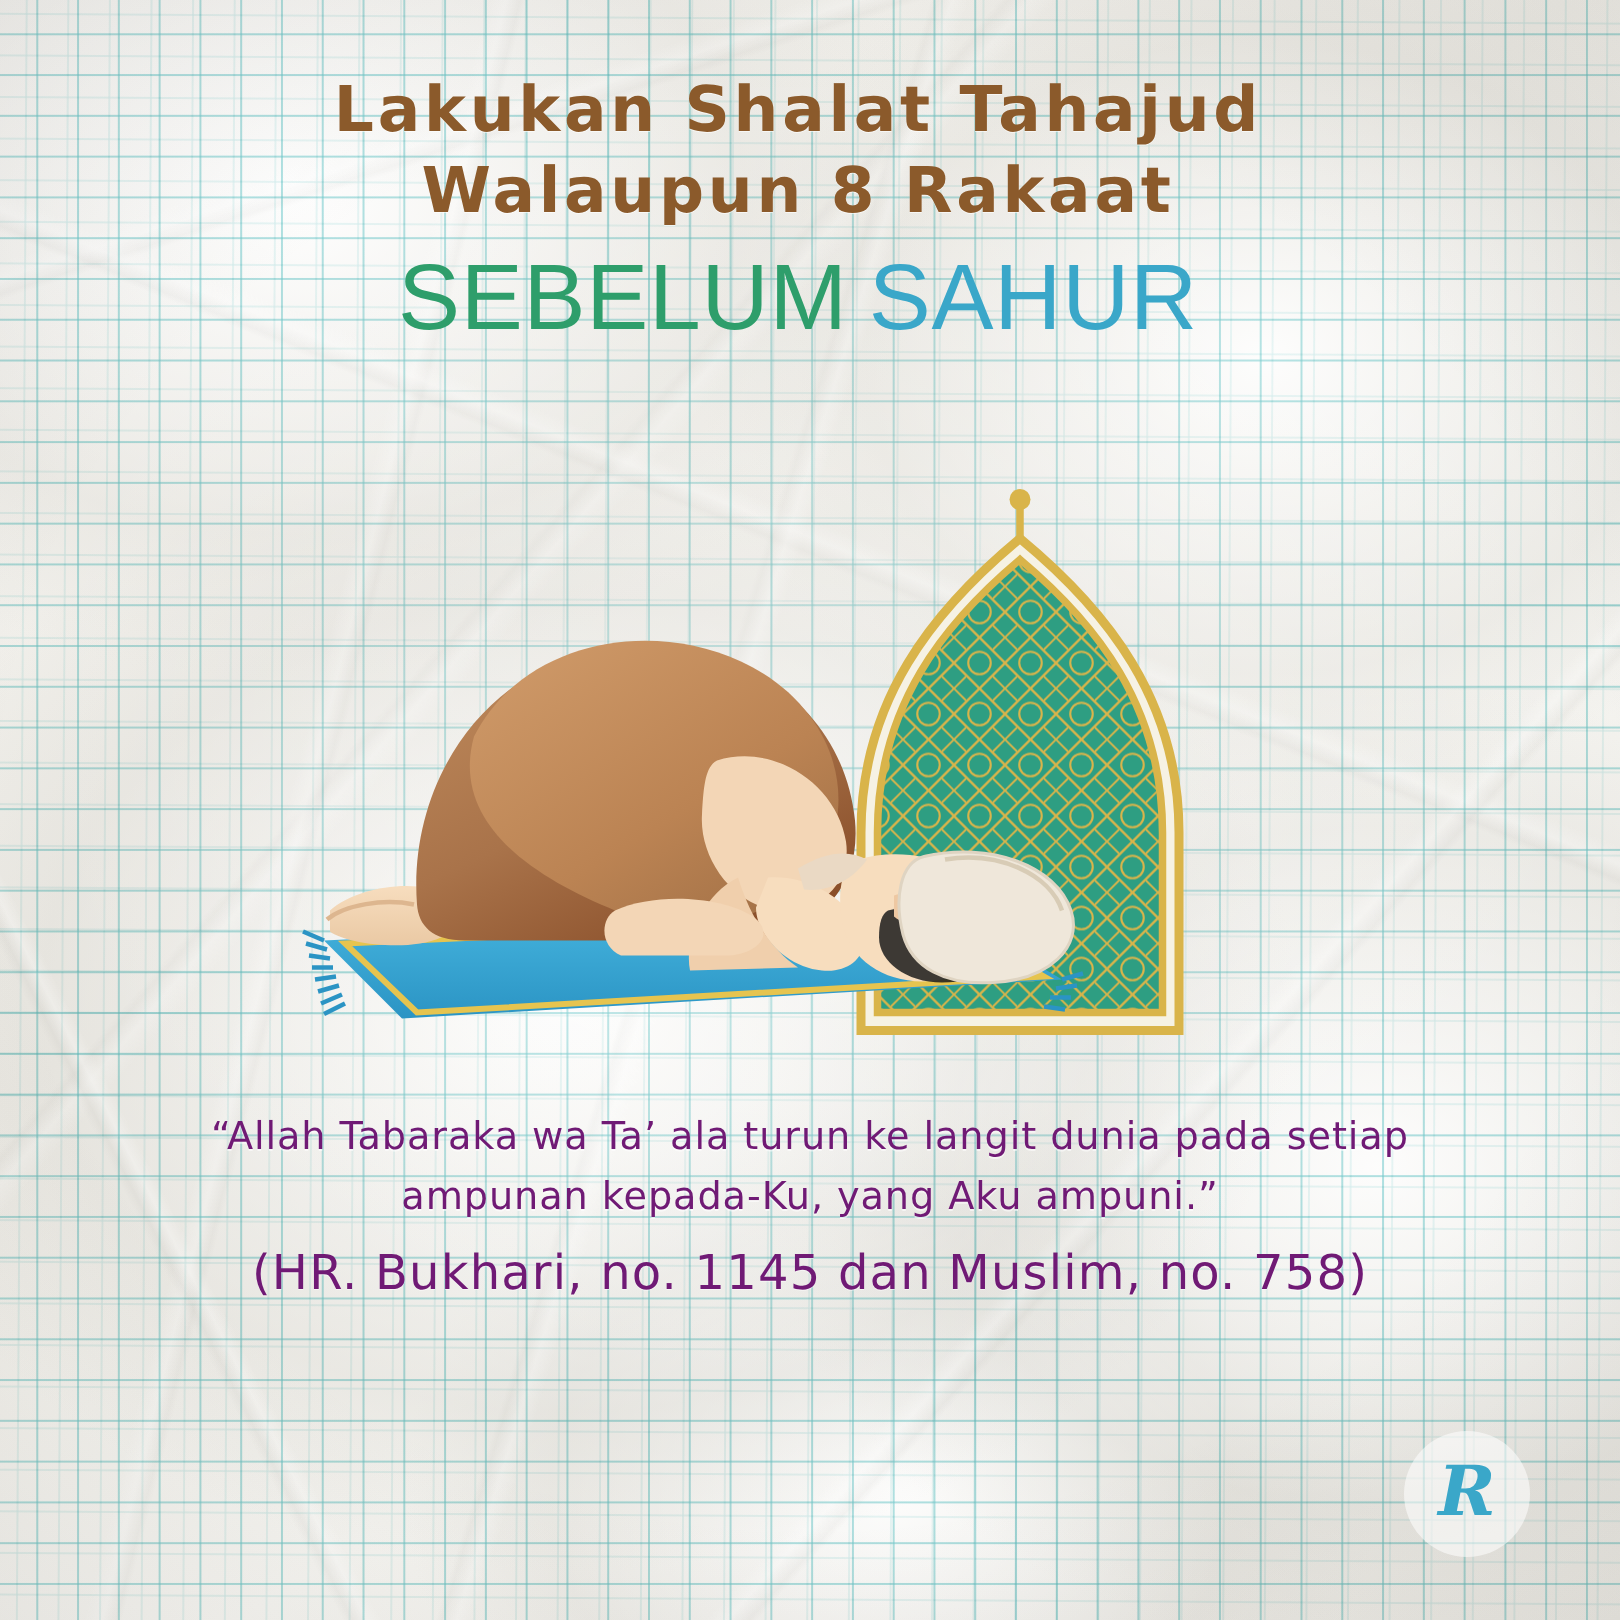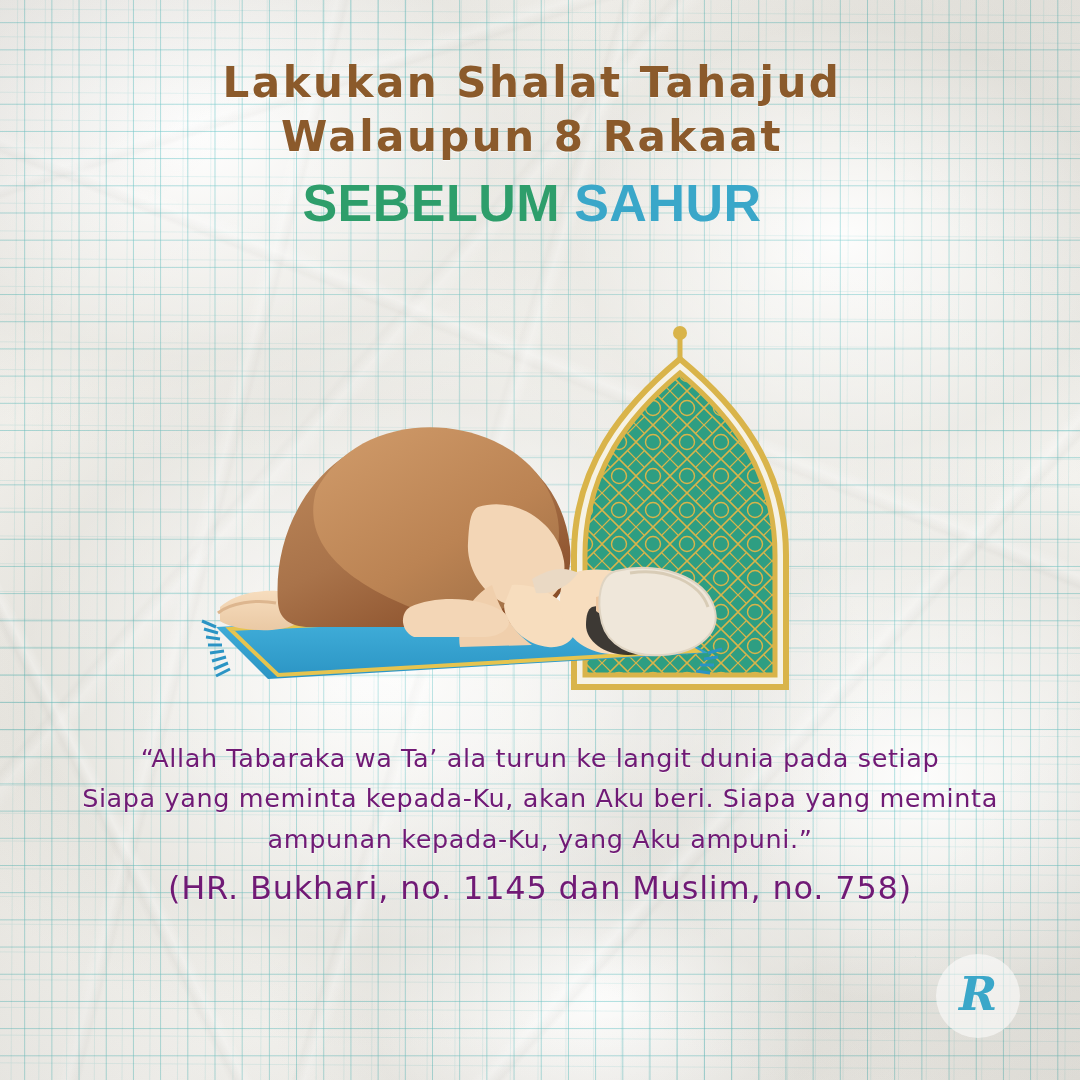--- a/index.html
+++ b/index.html
@@ -75,36 +75,35 @@
   }
 
   
   .headline {
     position: absolute;
     top: 46px;
     left: 0;
     right: 16px;
     text-align: center;
     z-index: 6;
-    margin-top: 10px;
   }
   .headline .line-script {
     font-family: "DejaVu Sans", sans-serif;
     font-weight: 700;
     font-size: 42px;
     letter-spacing: 2.5px;
     color: #8b5a2b;
     line-height: 1.28;
     text-shadow: 0 1px 0 rgba(255,255,255,0.6);
   }
   .headline .big {
     margin-top: 12px;
     font-family: "Liberation Sans", sans-serif;
-    font-weight: 700;
-    font-size: 52px;
+    font-weight: 400;
+    font-size: 62px;
     letter-spacing: 0.5px;
     line-height: 1.05;
   }
   .big .w1 { color: #2e9e6b; }
   .big .w2 { color: #3aa7c9; margin-left: 14px; }
 
   
   .illustration {
     position: absolute;
     left: 0;
@@ -267,21 +266,20 @@
 
         <path d="M372 324 C392 312 406 312 418 318 C408 332 392 340 376 338 Z" fill="#ead9c4"></path>
 
         <path d="M250 352 C276 340 320 342 342 356 C356 366 348 380 326 382 L254 382 C240 376 240 358 250 352 Z" fill="#f3d6b6"></path>
       </g>
     </svg>
   </div>
 
   <div class="hadith">
     <span class="ln">“Allah Tabaraka wa Ta’ ala turun ke langit dunia pada setiap</span>
-    <span class="ln">Siapa yang meminta kepada-Ku, akan Aku beri. Siapa yang meminta</span>
     <span class="ln">ampunan kepada-Ku, yang Aku ampuni.”</span>
     <span class="src">(HR. Bukhari, no. 1145 dan Muslim, no. 758)</span>
   </div>
 
   <div class="watermark">
     <span class="mark">R</span>
   </div>
 
 </div>
 

